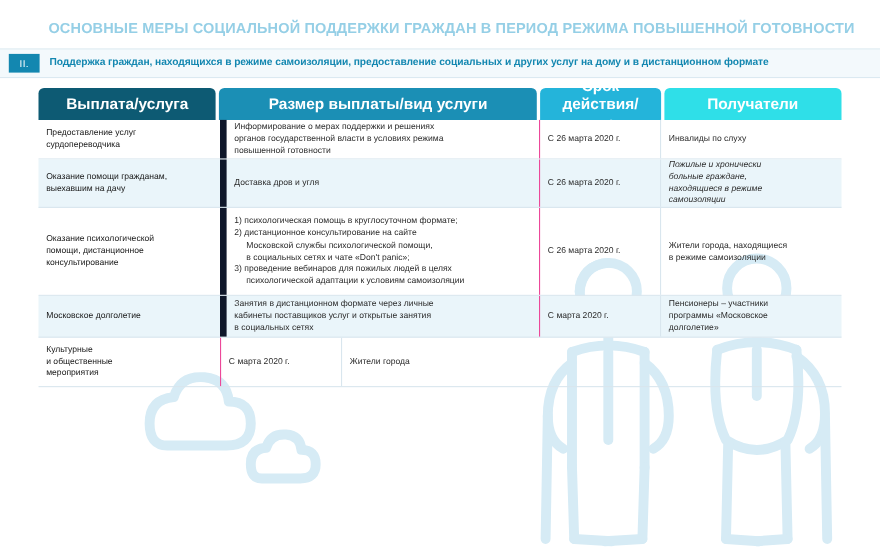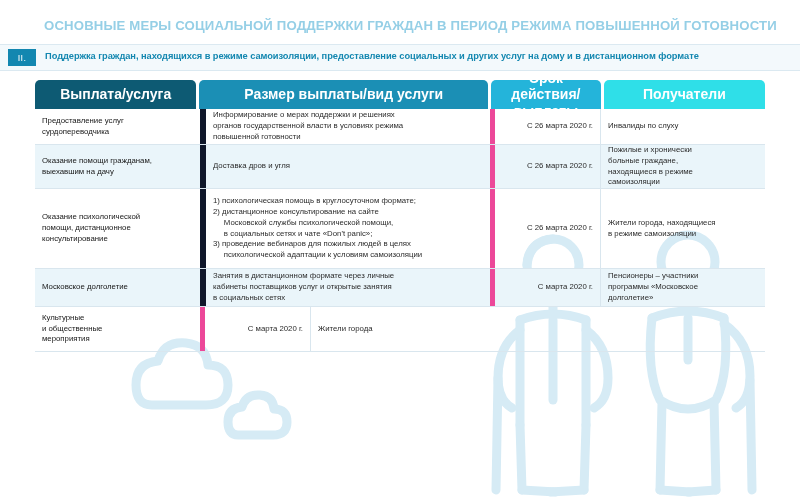--- a/index.html
+++ b/index.html
@@ -145,21 +145,21 @@
     padding: 5px 7px 5px 7px;
     font-size: 7.8px;
     line-height: 1.38;
     color: #2b2b2b;
     display: flex;
     flex-direction: column;
     justify-content: center;
   }
   .td.c1 { width: 165px; font-weight: normal; color: #161616; justify-content: center; }
   .td.c2 { width: 290px; border-left: 6px solid #0f172a; }
-  .td.c3 { width: 110px; border-left: 5px solid #ec4899; text-align: right; }
+  .td.c3 { width: 110px; border-left: 1px solid #ec4899; }
   .td.c4 { width: 165px; border-left: 1px solid #d9e6ee; }
 
   .td .line { white-space: pre; }
 
   
   .r1 { height: 36px; }
   .r2 { height: 44px; }
   .r3 { height: 80px; }
   .r4 { height: 38px; }
   .r5 { height: 45px; }
@@ -252,21 +252,21 @@
           <span class="line" style="white-space: pre;">Оказание помощи гражданам,
 выехавшим на дачу</span>
         </div>
       <div class="td c2">
           <span class="line" style="white-space: pre;">Доставка дров и угля</span>
         </div>
       <div class="td c3">
           <span class="line" style="white-space: pre;">С 26 марта 2020 г.</span>
         </div>
       <div class="td c4">
-          <span class="line" style="white-space: pre;">Пожилые и хронически
+          <span class="line" style="white-space: pre; font-style: italic;">Пожилые и хронически
 больные граждане,
 находящиеся в режиме
 самоизоляции</span>
         </div>
     </div>
 
     <div class="trow plain r3">
       <div class="td c1">
           <span class="line" style="white-space: pre;">Оказание психологической
 помощи, дистанционное

